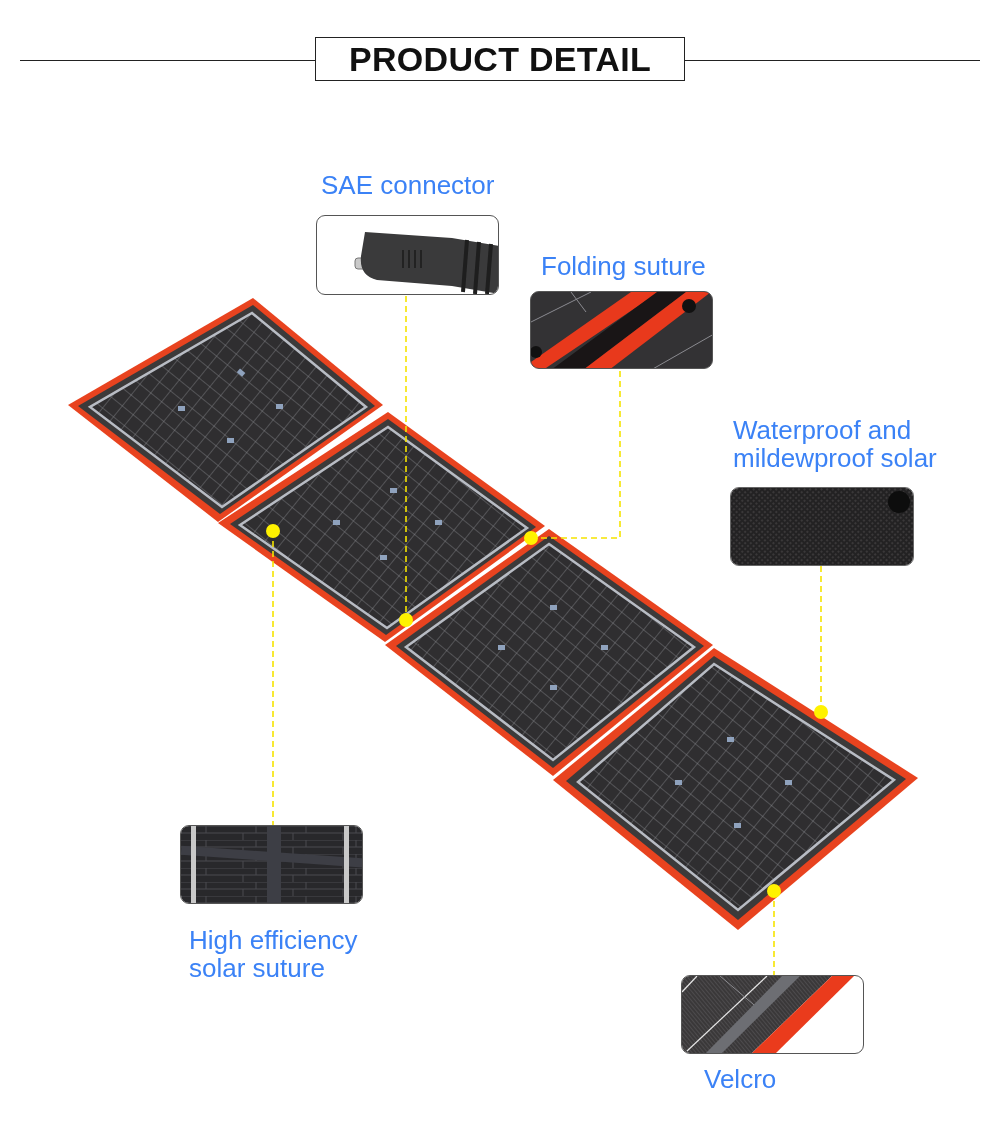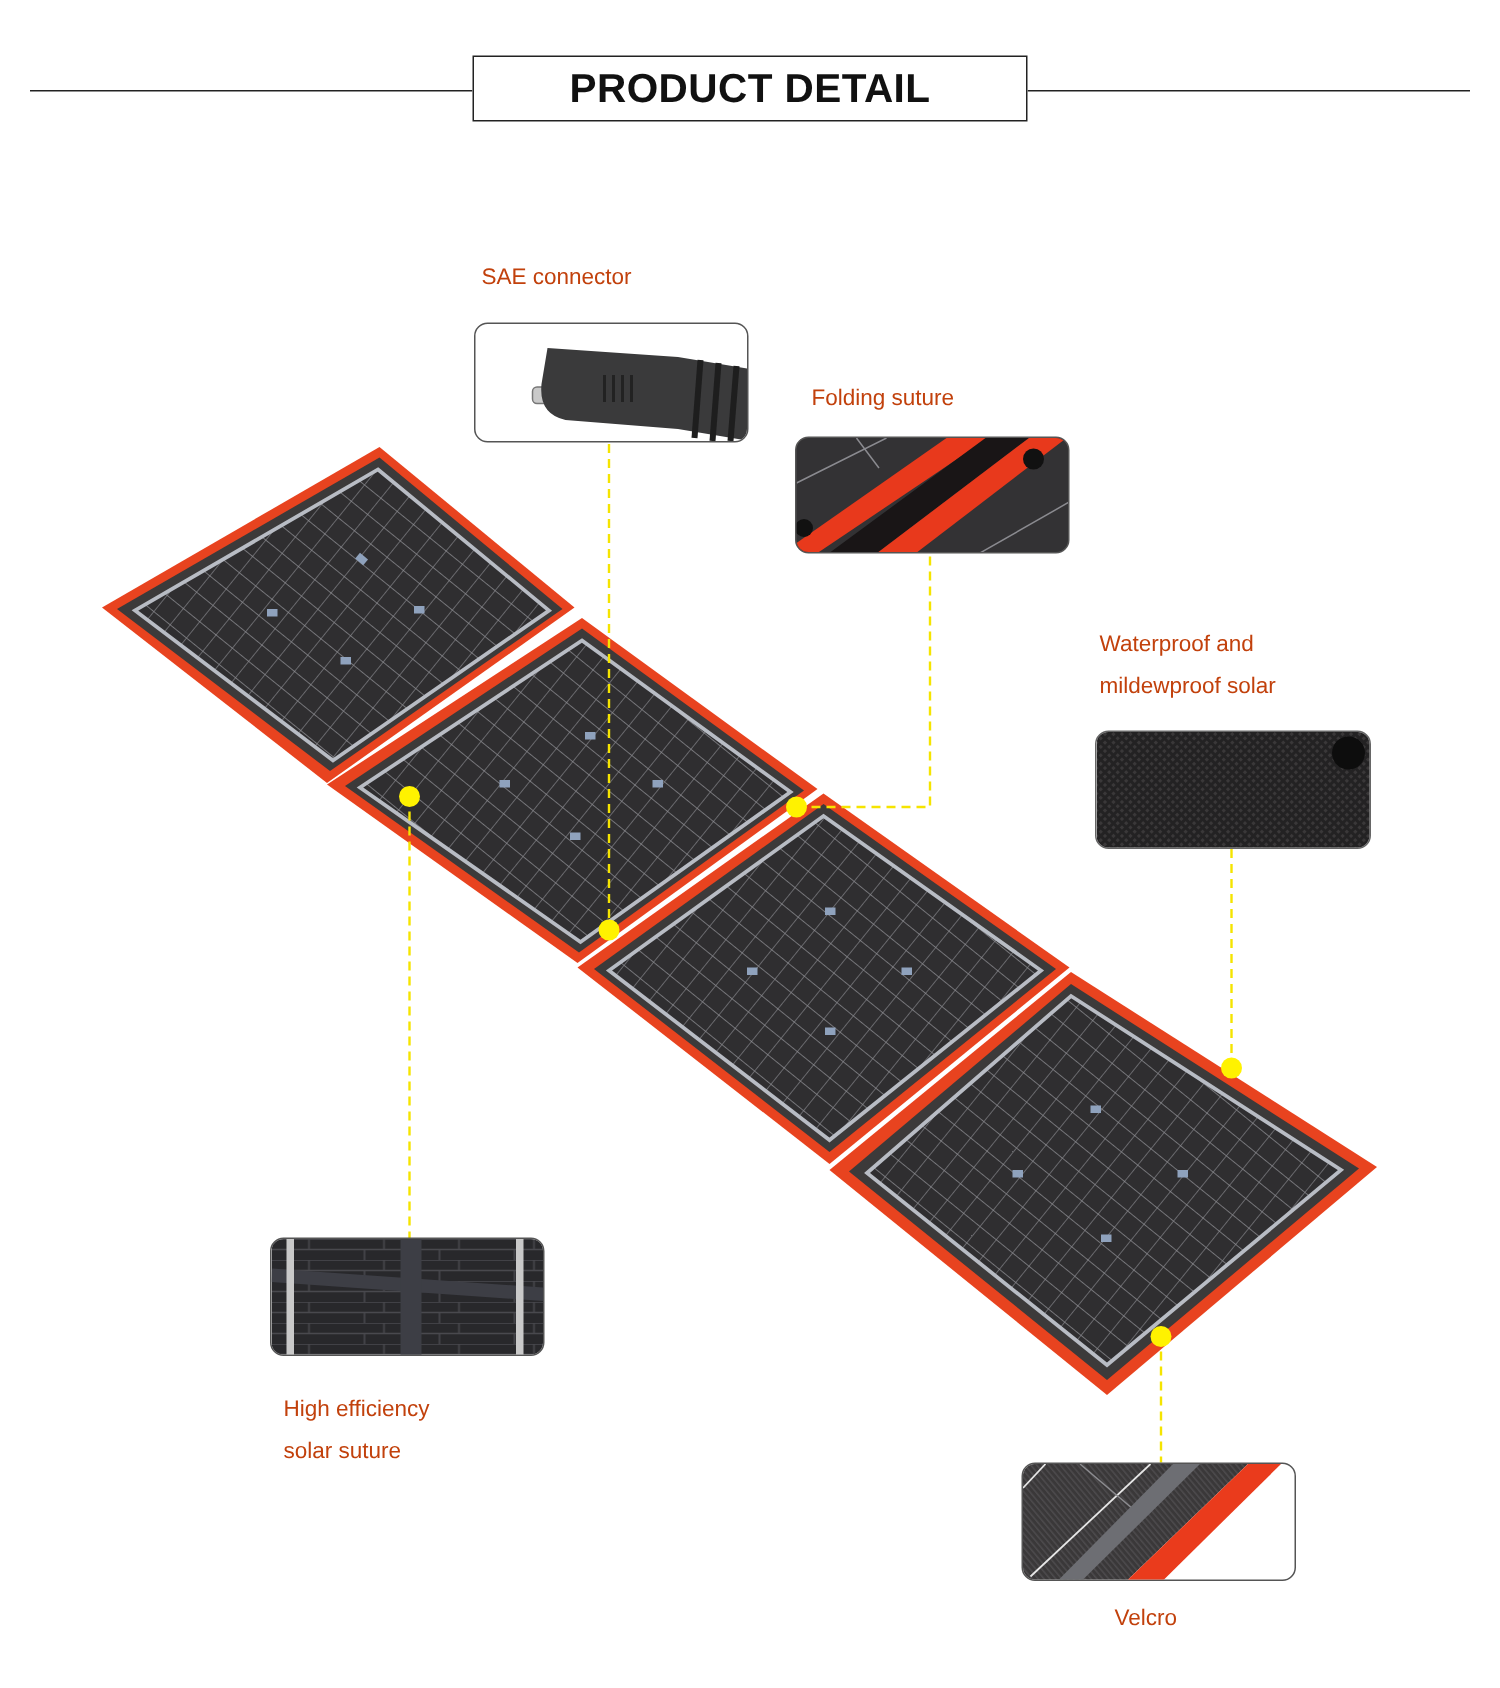--- a/index.html
+++ b/index.html
@@ -2,22 +2,22 @@
 <html><head>
 <meta charset="utf-8">
 <style>
   html, body { margin:0; padding:0; background:#ffffff; }
   body { width:1000px; height:1125px; position:relative; overflow:hidden;
          font-family:"Liberation Sans", sans-serif; color:#1a1a1a; }
   .hline { position:absolute; top:60px; height:1px; background:#222; }
   .title-box { position:absolute; left:315px; top:37px; width:370px; height:44px;
                border:1.5px solid #222; box-sizing:border-box; background:#fff;
                display:flex; align-items:center; justify-content:center; }
-  .title-text { font-weight:bold; font-size:27px; letter-spacing:0.3px; color:#111; }
-  .label { position:absolute; font-size:15px; line-height:28px; color:#c2410c; white-space:nowrap; }
+  .title-text { font-weight:bold; font-size:34px; letter-spacing:0.3px; color:#111; }
+  .label { position:absolute; font-size:26px; line-height:28px; color:#3b82f6; white-space:nowrap; }
   .tile { position:absolute; border:1.5px solid #555; border-radius:9px; overflow:hidden; box-sizing:border-box; }
   svg.main { position:absolute; left:0; top:0; }
 </style>
 </head>
 <body>
 
 <div class="hline" style="left:20px;width:295px;"></div>
 <div class="hline" style="left:685px;width:295px;"></div>
 <div class="title-box">
   <span class="title-text">PRODUCT DETAIL</span>
@@ -173,13 +173,13 @@
     <polygon points="0,0 150,0 68,79 0,79" fill="url(#velcropat)"></polygon>
     <g stroke="#e6e6e6" stroke-width="1.2">
         <line x1="0" y1="16" x2="15" y2="0"></line>
         <line x1="5" y1="75" x2="85" y2="0"></line>
       </g>
     <line x1="38" y1="0" x2="78" y2="34" stroke="#8c8c90" stroke-width="1"></line>
     <polygon points="100,0 118,0 38,79 22,79" fill="#6d6e73"></polygon>
     <polygon points="150,0 172,0 92,79 68,79" fill="#ea3b1c"></polygon>
   </svg>
 </div>
-<div class="label" style="left:743px;top:1065px;">Velcro</div>
+<div class="label" style="left:704px;top:1065px;">Velcro</div>
 
 </body></html>

